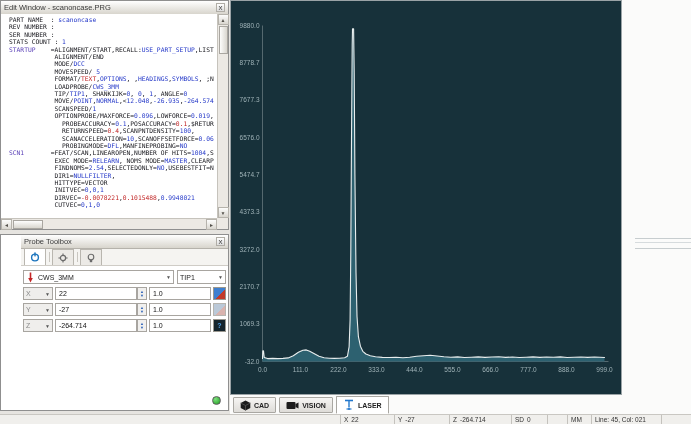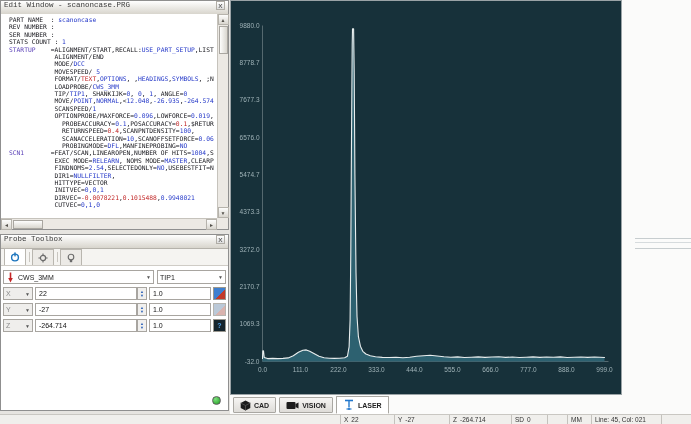--- a/index.html
+++ b/index.html
@@ -4,21 +4,21 @@
 <style>
   * { margin:0; padding:0; box-sizing:border-box; }
   html,body { width:691px; height:424px; overflow:hidden;
     font-family:"Liberation Sans", sans-serif; background:#fbfbfa; }
   body { position:relative; }
   .left-col-bg { position:absolute; left:0; top:0; width:230px; height:414px; background:#e6e4e0; }
 
   
   .win { position:absolute; border:1px solid #8f8f8f; background:#f4f3f1; }
   .titlebar { height:14px; background:linear-gradient(#ffffff,#d8d5cd); border-bottom:1px solid #b5b2ab;
-    display:flex; align-items:flex-start; padding:0 3px; font-size:7.5px; color:#3a3a3a;font-family:Liberation Mono, monospace; }
+    display:flex; align-items:center; padding:0 3px; font-size:7.5px; color:#3a3a3a; }
   .titlebar .t { flex:1 1 auto; white-space:nowrap; overflow:hidden; }
   .closebox { width:9px; height:9px; font-size:8px; line-height:8px; text-align:center; color:#444;
     border:1px solid #b0ada6; background:linear-gradient(#fff,#ddd); cursor:default; }
 
   
   #edit-window { left:0; top:0; width:229px; height:230px; }
   #code-area { position:absolute; left:0; top:13px; right:11px; bottom:11px; background:#ffffff;
     overflow:hidden; padding:2px 0 0 8px; }
   .code-line { font-family:"DejaVu Sans Mono", monospace; font-size:6.3px; line-height:7.4px;
     white-space:pre; color:#16161c; }
@@ -28,21 +28,21 @@
   .hscroll { position:absolute; left:0; bottom:0; right:11px; height:11px; background:#ece9e4;
     border-top:1px solid #c6c3bc; display:flex; align-items:center; }
   .sb-btn { width:11px; height:11px; font-size:5px; color:#55524c; text-align:center; line-height:11px;
     background:linear-gradient(#fdfdfc,#d9d6cf); border:1px solid #b6b3ac; }
   .sb-thumb-v { width:9px; height:28px; background:linear-gradient(90deg,#fdfdfc,#d9d6cf); border:1px solid #a9a6a0; margin-top:1px; }
   .sb-thumb-h { width:30px; height:9px; background:linear-gradient(#fdfdfc,#d9d6cf); border:1px solid #a9a6a0; margin-left:1px; }
   .sb-spacer { flex:1; }
   .corner { position:absolute; right:0; bottom:0; width:11px; height:11px; background:#ece9e4; }
 
   
-  #probe-toolbox { left:0; top:234px; width:229px; height:177px; background:#ffffff; }
+  #probe-toolbox { left:0; top:234px; width:229px; height:177px; background:#ffffff;padding-left:20px; }
   .pt-tabs { height:17px; background:#f5f4f1; border-bottom:1px solid #cfccc6; display:flex; align-items:flex-end; padding-left:3px; }
   .pt-tab { width:22px; height:16px; display:flex; align-items:center; justify-content:center;
     border:1px solid #b9b6af; border-bottom:none; background:#eceae6; margin-right:1px; }
   .pt-tab.sel { background:#ffffff; height:17px; }
   .pt-sep { width:1px; height:10px; background:#c9c6c0; margin:0 2px 3px 2px; }
   .pt-row { display:flex; align-items:center; padding:1px 2px 0 2px; }
   .combo { height:14px; border:1px solid #a8a5a0; background:#fff; display:flex; align-items:center;
     font-size:7px; color:#222; padding:0 2px; }
   .combo .arr { margin-left:auto; font-size:5px; color:#555; padding-left:3px; }
   .axis-combo { width:30px; height:13px; background:#efeeec; color:#8a8a8a; }

